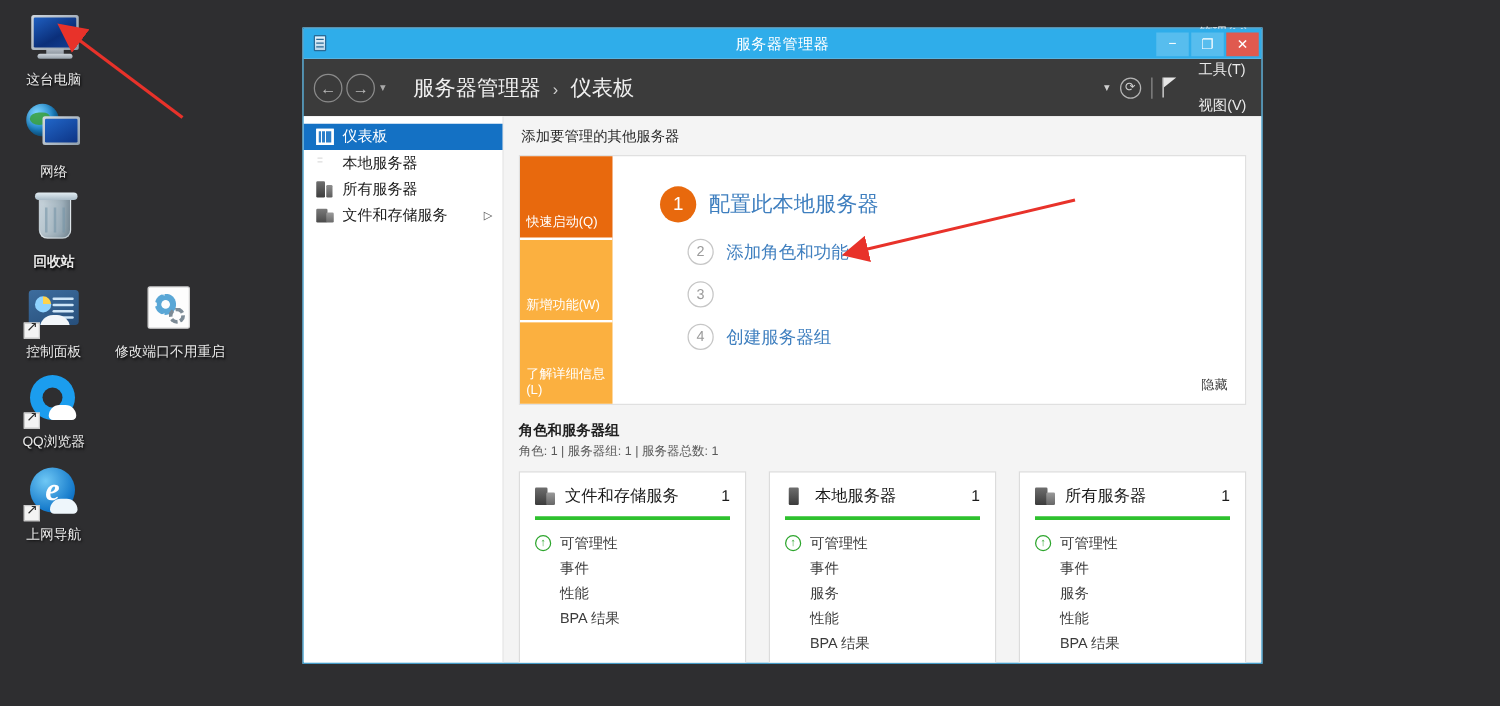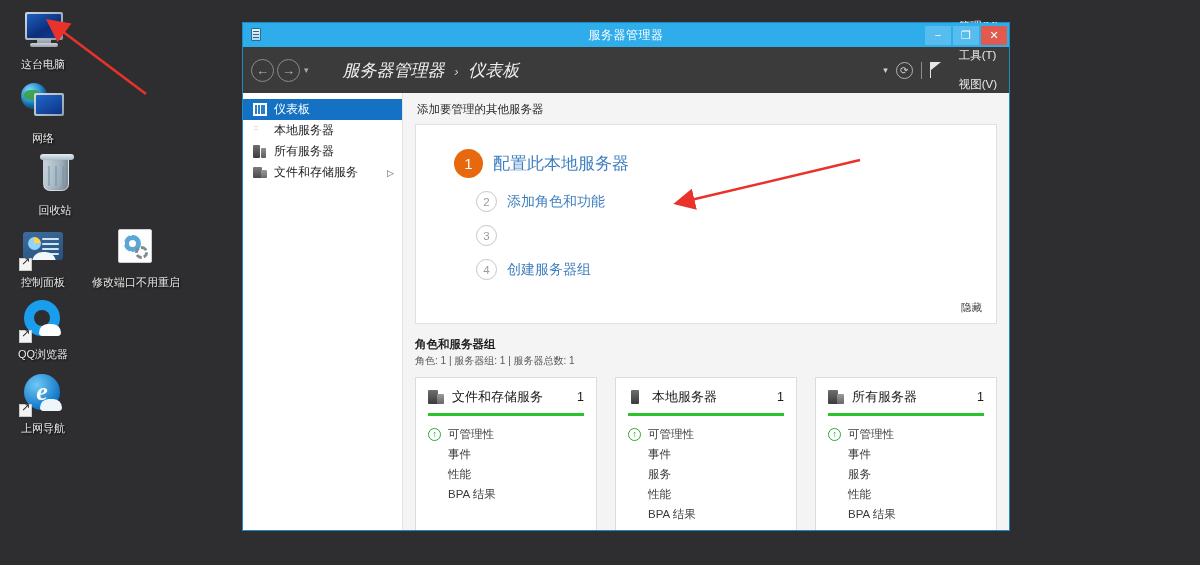--- a/index.html
+++ b/index.html
@@ -108,21 +108,21 @@
     justify-content:center; background:#57bdee; color:#fff; font-size:11px; cursor:default; }
   .tb-btn.close { background:#e05a4f; }
 
   .cmdbar { height:46px; background:#3b3b3b; display:flex; align-items:center;
     padding:0 10px 0 8px; flex:0 0 auto; }
   .navbtn { width:23px; height:23px; border-radius:50%; border:1px solid #8b8b8b;
     color:#b9b9b9; font-size:13px; display:flex; align-items:center; justify-content:center;
     cursor:default; }
   .navbtn + .navbtn { margin-left:3px; }
   .navcaret { color:#a9a9a9; font-size:9px; margin-left:4px; }
-  .crumb { color:#f0f0f0; font-size:17px; margin-left:34px; white-space:nowrap;font-style:italic; }
+  .crumb { color:#f0f0f0; font-size:17px; margin-left:22px; white-space:nowrap; }
   .crumb .sep { color:#cfcfcf; margin:0 5px; font-size:13px; }
   .cmd-right { margin-left:auto; display:flex; align-items:center; gap:8px; }
   .dot-caret { color:#cfcfcf; font-size:9px; }
   .refresh { width:17px; height:17px; border-radius:50%; border:1px solid #b4b4b4;
     color:#cfcfcf; font-size:10px; display:flex; align-items:center; justify-content:center; }
   .vbar { width:1px; height:17px; background:#8d8d8d; }
   .flag { width:13px; height:16px; position:relative; }
   .flag:before { content:""; position:absolute; left:0; top:0; width:1.5px; height:16px; background:#e6e6e6; }
   .flag:after { content:""; position:absolute; left:1.5px; top:0; border-top:8px solid #e6e6e6;
     border-right:10px solid transparent; }
@@ -221,21 +221,21 @@
   <div class="dicon" style="left:0px;top:80px;">
     <div class="glyph">
       <div class="globe"></div>
       <div class="net-mon">
           <i></i>
         </div>
     </div>
     <div class="dlabel">网络</div>
   </div>
 
-  <div class="dicon" style="left:12px;top:152px;">
+  <div class="dicon" style="left:0px;top:152px;font-weight:bold;">
     <div class="glyph">
       <div class="bin"></div>
     </div>
     <div class="dlabel">回收站</div>
   </div>
 
   <div class="dicon" style="left:0px;top:224px;">
     <div class="glyph">
       <div class="cpanel">
         <div class="pie"></div>
@@ -355,20 +355,31 @@
         <span>文件和存储服务</span>
         <span class="chev">▷</span>
       </div>
     </div>
 
     <div class="content">
 
       <div class="sec-title">添加要管理的其他服务器</div>
 
       <div class="welcome">
+        <div class="wtabs">
+          <div class="wtab" style="background:#e8690d;">
+            <span>快速启动(Q)</span>
+          </div>
+          <div class="wtab" style="background:#fbb040;">
+            <span>新增功能(W)</span>
+          </div>
+          <div class="wtab" style="background:#fbb040;">
+            <span>了解详细信息(L)</span>
+          </div>
+        </div>
 
         <div class="wmain">
           <div class="step primary">
             <span class="num">1</span>
             <span class="slabel">配置此本地服务器</span>
           </div>
           <div class="step sub">
             <span class="num">2</span>
             <span class="slabel">添加角色和功能</span>
           </div>

